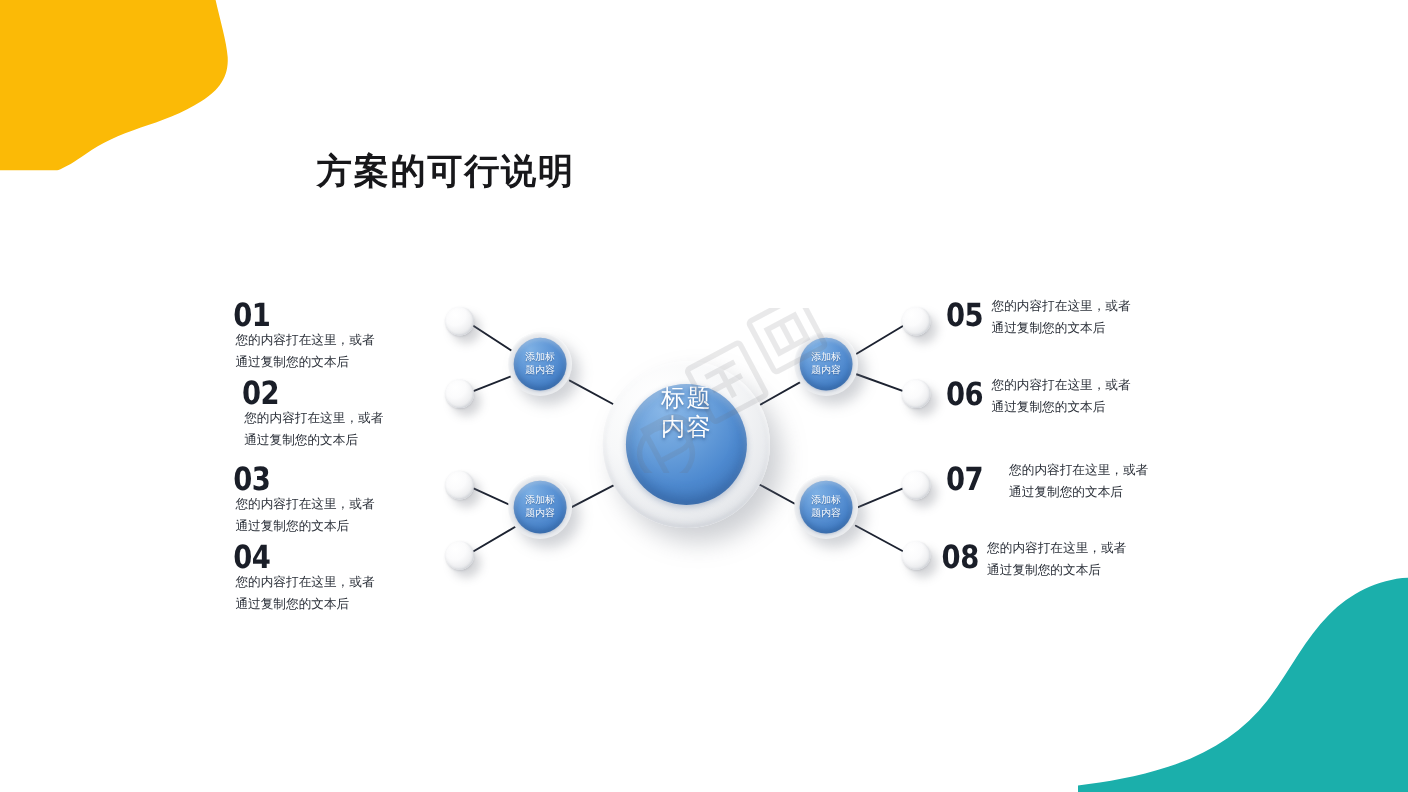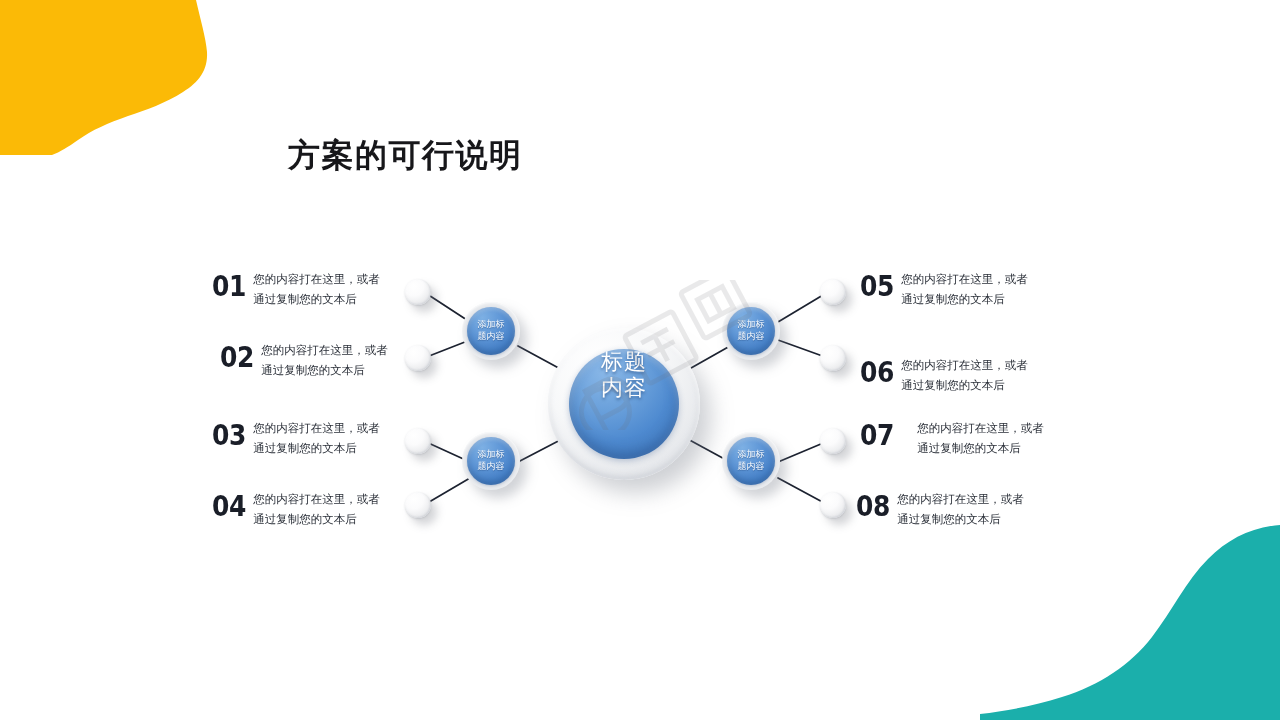--- a/index.html
+++ b/index.html
@@ -70,21 +70,21 @@
     height: 720px;
   }
 
   
   .item {
     position: absolute;
     display: flex;
     align-items: flex-start;
     white-space: nowrap;
   }
-  .item.left  { flex-direction: row; justify-content: space-between; }
+  .item.left  { flex-direction: column; justify-content: space-between; }
   .item.right { flex-direction: row; }
 
   .item-num {
     font-size: 29px;
     font-weight: bold;
     color: #1a1e28;
     line-height: 1;
     letter-spacing: -0.5px;
     font-family: "DejaVu Sans", sans-serif;
     transform: scaleX(0.86);
@@ -328,21 +328,21 @@
     </div>
 
     <div class="item right" style="left:860px; top:270px;">
       <div class="item-num">05</div>
       <div class="item-body">
         <div>您的内容打在这里，或者</div>
         <div>通过复制您的文本后</div>
       </div>
     </div>
 
-    <div class="item right" style="left:860px; top:356px;">
+    <div class="item right" style="left:860px; top:342px;">
       <div class="item-num">06</div>
       <div class="item-body">
         <div>您的内容打在这里，或者</div>
         <div>通过复制您的文本后</div>
       </div>
     </div>
 
     <div class="item right" style="left:860px; top:419px;gap:16px;">
       <div class="item-num">07</div>
       <div class="item-body">

